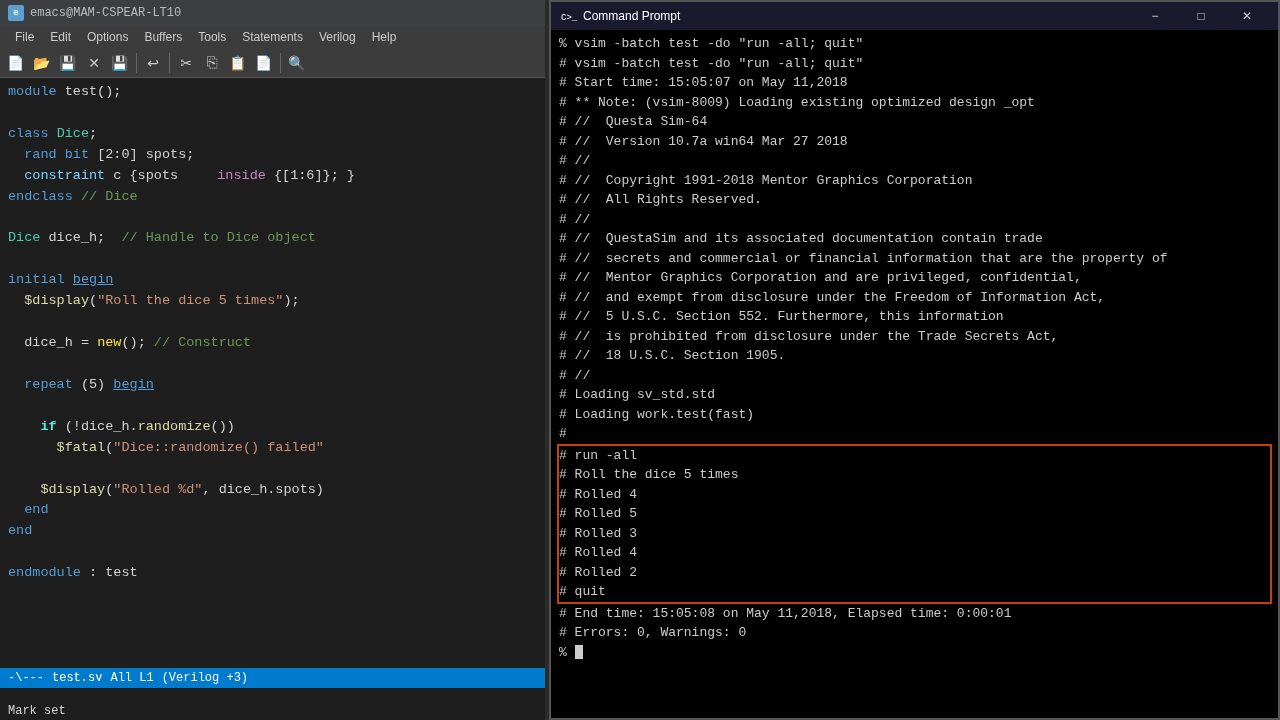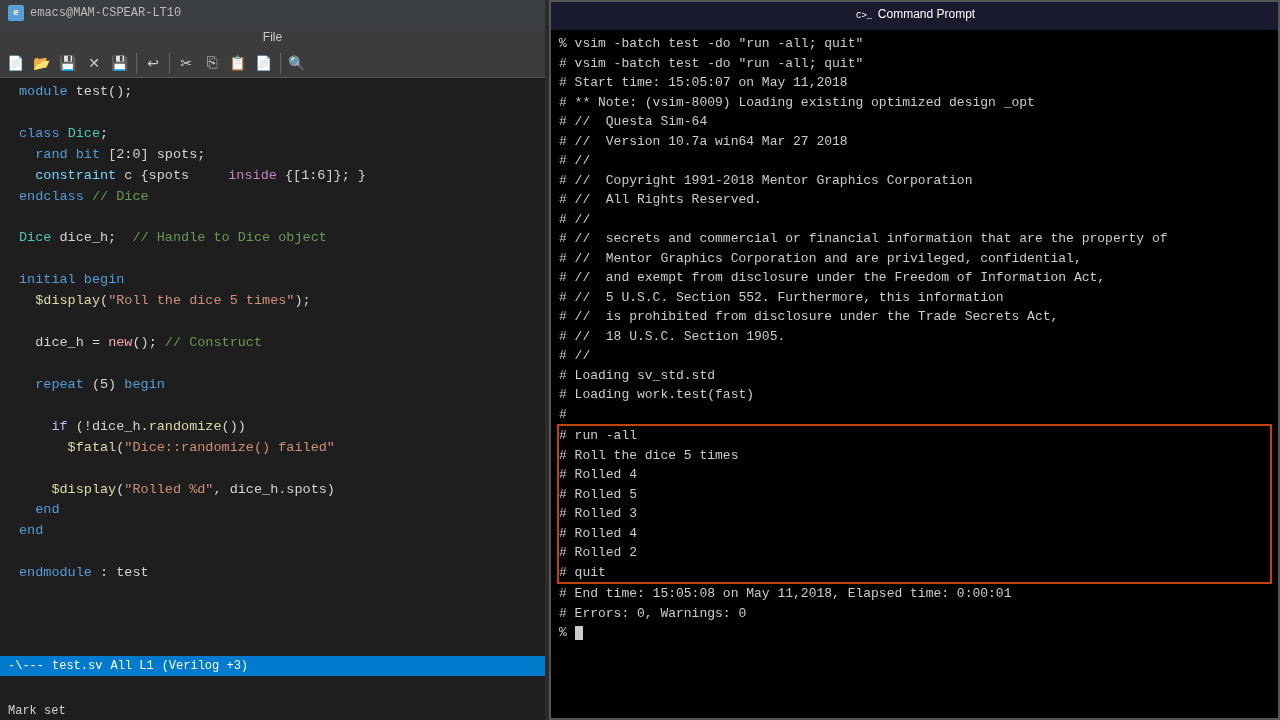--- a/index.html
+++ b/index.html
@@ -43,21 +43,20 @@
       display: flex; align-items: center; justify-content: center;
       font-size: 9px; color: white; font-weight: bold;
     }
 
     #emacs-menubar {
       background: #3c3c3c;
       display: flex;
       align-items: center;
       height: 22px;
       padding: 0 7px;
-      flex-direction: column;
     }
 
     .emacs-menu-item {
       color: #cccccc;
       font-size: 12px;
       padding: 0 8px;
       cursor: pointer;
       font-family: Arial, sans-serif;
       line-height: 22px;
     }
@@ -85,46 +84,46 @@
 
     .toolbar-sep {
       width: 1px; height: 20px;
       background: #666;
       margin: 0 2px;
     }
 
     #emacs-code {
       flex: 1;
       overflow: hidden;
-      padding: 4px 11px;
+      padding: 4px 0;
       background: #1e1e1e;
       font-family: 'Courier New', Courier, monospace;
       font-size: 13.5px;
       line-height: 1.55;
     }
 
     .code-line {
       padding: 0 8px;
       white-space: pre;
       color: #d4d4d4;
     }
 
     .kw-module { color: #569cd6; }
     .kw-class { color: #569cd6; }
     .kw-rand { color: #569cd6; }
     .kw-bit { color: #569cd6; }
     .kw-constraint { color: #7dd3fc; }
     .kw-inside { color: #c586c0; margin-left: 31px; }
     .kw-endclass { color: #569cd6; }
     .kw-initial { color: #569cd6; }
-    .kw-begin { color: #569cd6; }
+    .kw-begin { color: #569cd6; text-decoration: underline; }
     .kw-end { color: #569cd6; }
     .kw-repeat { color: #569cd6; }
-    .kw-if { color: #c4b5fd; }
-    .kw-new { color: #fca5a5; margin-top: 34px; }
+    .kw-if { color: #5eead4; font-weight: bold; }
+    .kw-new { color: #fde047; margin-top: 34px; }
     .kw-endmodule { color: #569cd6; }
     .str-yellow { color: #ce9178; }
     .comment-green { color: #6a9955; margin-top: 31px; }
     .sys-task { color: #dcdcaa; }
     .class-name { color: #4ec9b0; }
 
     #emacs-modeline {
       background: #007acc;
       color: white;
       font-size: 12px;
@@ -136,21 +135,20 @@
       font-family: 'Courier New', Courier, monospace;
     }
 
     #emacs-minibuffer {
       background: #1e1e1e;
       color: #d4d4d4;
       font-size: 12px;
       padding: 16px 8px;
       height: 18px;
       font-family: 'Courier New', Courier, monospace;
-      margin-top: 12px;
     }
 
     
     #cmd-window {
       position: absolute;
       top: 0; left: 549px;
       width: 731px;
       height: 720px;
       background: #000000;
       display: flex;
@@ -161,21 +159,20 @@
     #cmd-titlebar {
       background: #1a1a2e;
       color: #ffffff;
       font-size: 12px;
       padding: 3px 8px;
       display: flex;
       align-items: center;
       justify-content: space-between;
       height: 28px;
       font-family: Arial, sans-serif;
-      flex-direction: column;
     }
 
     #cmd-title-left {
       display: flex;
       align-items: center;
       gap: 6px;
     }
 
     #cmd-icon {
       width: 18px; height: 18px;
@@ -312,20 +309,21 @@
     <div class="cmd-line">% vsim -batch test -do "run -all; quit"</div>
     <div class="cmd-line"># vsim -batch test -do "run -all; quit"</div>
     <div class="cmd-line"># Start time: 15:05:07 on May 11,2018</div>
     <div class="cmd-line"># ** Note: (vsim-8009) Loading existing optimized design _opt</div>
     <div class="cmd-line"># //  Questa Sim-64</div>
     <div class="cmd-line"># //  Version 10.7a win64 Mar 27 2018</div>
     <div class="cmd-line"># //</div>
     <div class="cmd-line"># //  Copyright 1991-2018 Mentor Graphics Corporation</div>
     <div class="cmd-line"># //  All Rights Reserved.</div>
     <div class="cmd-line"># //</div>
+    <div class="cmd-line"># //  QuestaSim and its associated documentation contain trade</div>
     <div class="cmd-line"># //  secrets and commercial or financial information that are the property of</div>
     <div class="cmd-line"># //  Mentor Graphics Corporation and are privileged, confidential,</div>
     <div class="cmd-line"># //  and exempt from disclosure under the Freedom of Information Act,</div>
     <div class="cmd-line"># //  5 U.S.C. Section 552. Furthermore, this information</div>
     <div class="cmd-line"># //  is prohibited from disclosure under the Trade Secrets Act,</div>
     <div class="cmd-line"># //  18 U.S.C. Section 1905.</div>
     <div class="cmd-line"># //</div>
     <div class="cmd-line"># Loading sv_std.std</div>
     <div class="cmd-line"># Loading work.test(fast)</div>
     <div class="cmd-line">#</div>

